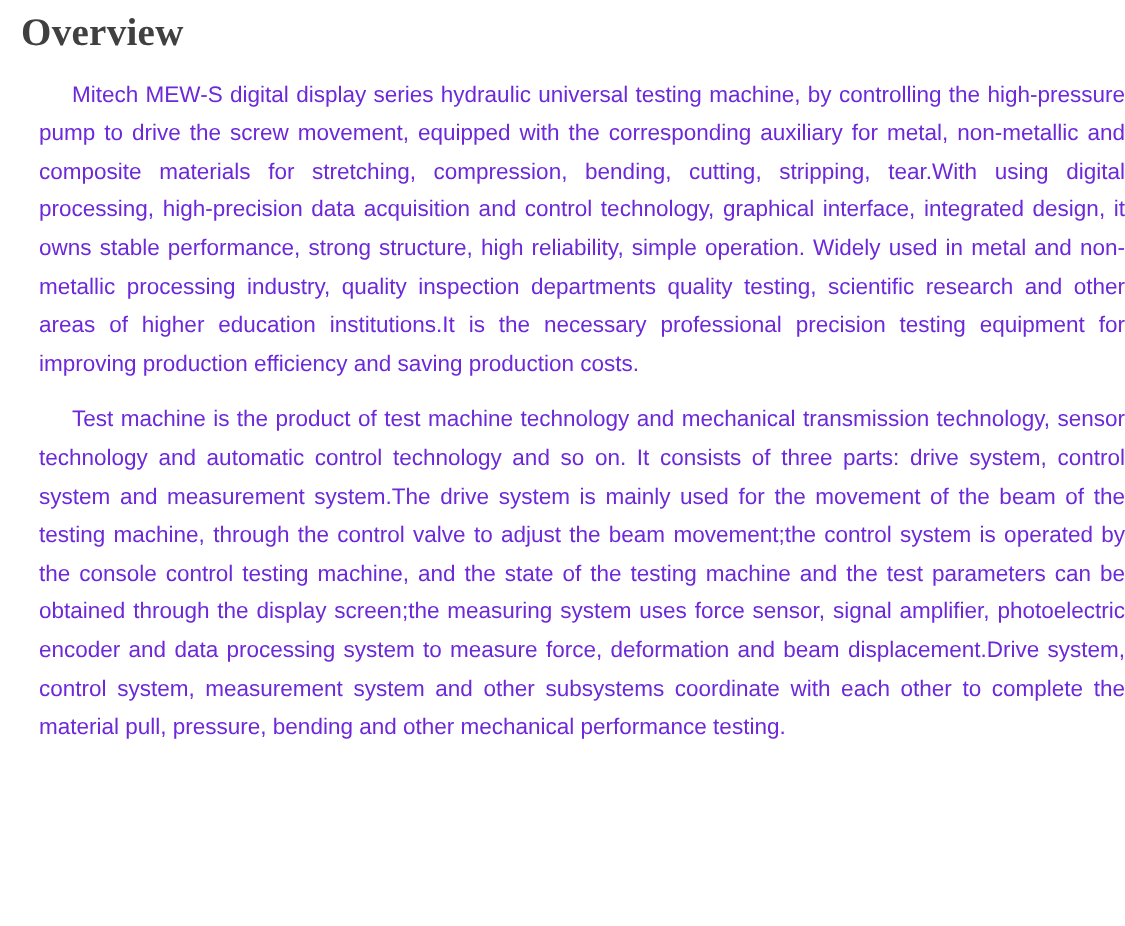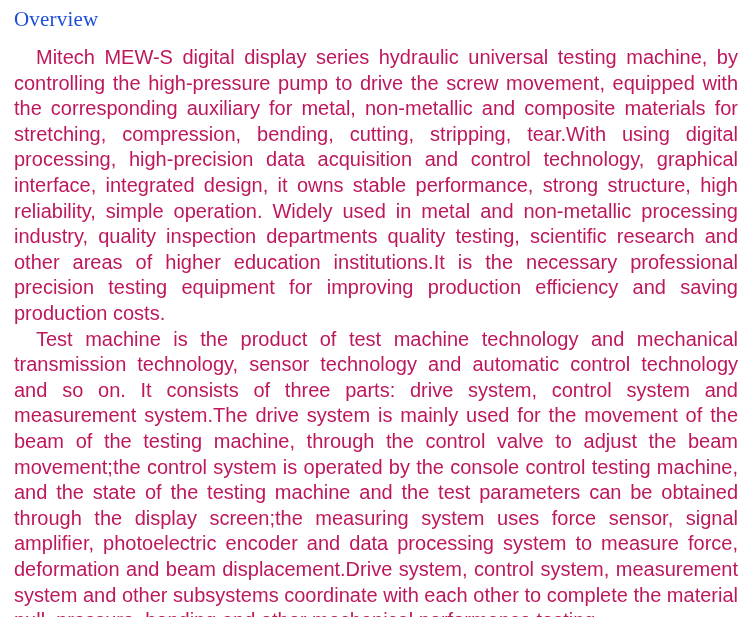--- a/index.html
+++ b/index.html
@@ -16,38 +16,38 @@
   }
   .page {
     width: 750px;
     height: 617px;
     box-sizing: border-box;
     padding: 8px 12px 0 14px;
     position: relative;
   }
   .section-heading {
     font-family: "Liberation Serif", serif;
-    font-weight: normal;
-    font-size: 21px;
-    color: #1d4ed8;
+    font-weight: bold;
+    font-size: 26px;
+    color: #404040;
     margin: 0 0 14px 0;
     line-height: 1.1;
     letter-spacing: 0.2px;
   }
   .section-heading.second {
     margin-top: 26px;
   }
   .body-text {
     font-family: "Liberation Sans", sans-serif;
-    font-size: 20px;
+    font-size: 15px;
     line-height: 25.6px;
-    color: #be185d;
+    color: #6d28d9;
     text-align: justify;
     text-justify: inter-word;
-    margin: 0;
+    margin: 12px;
     text-indent: 22px;
     width: 724px;
   }
   .spacer-bottom {
     height: 20px;
   }
 </style>
 </head>
 <body>
 

